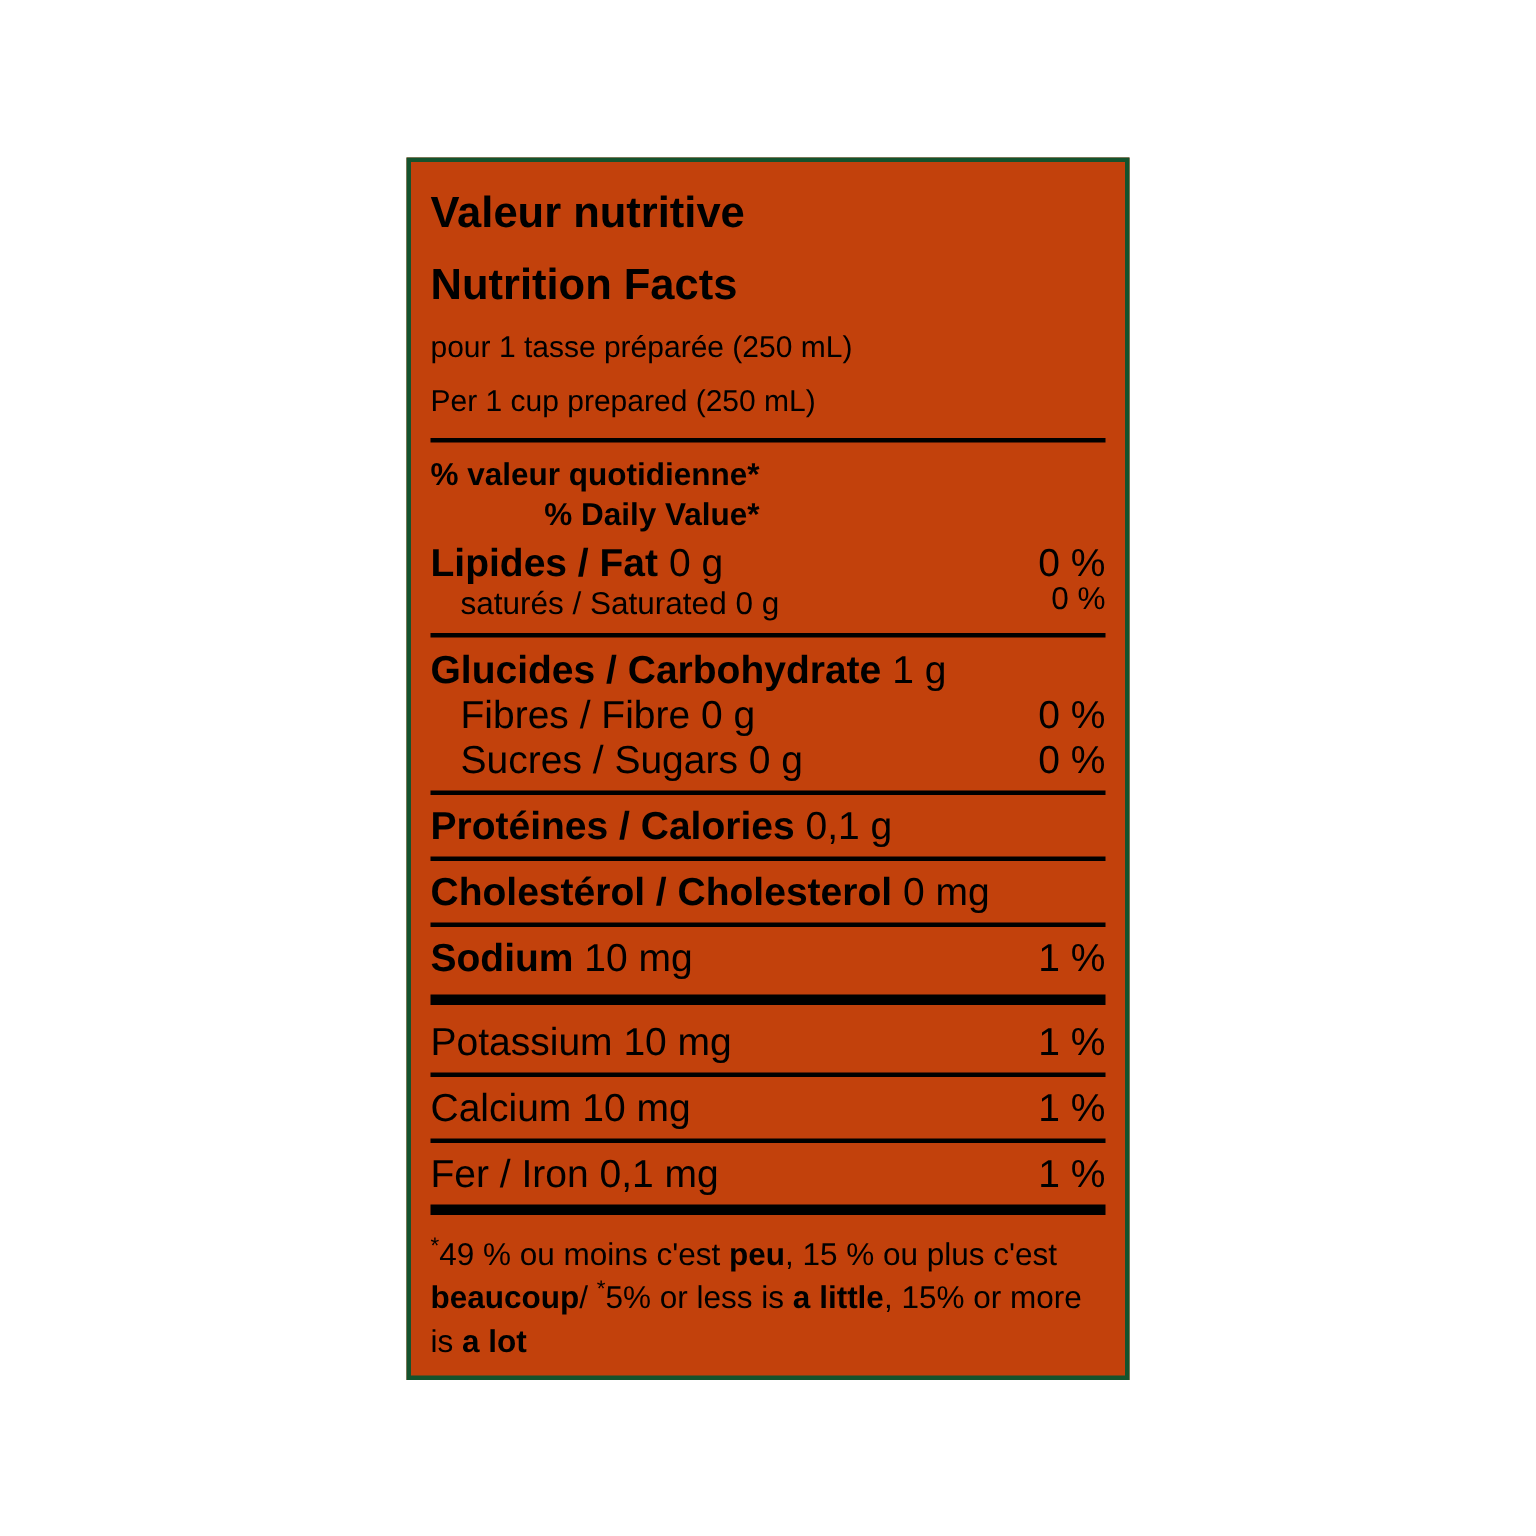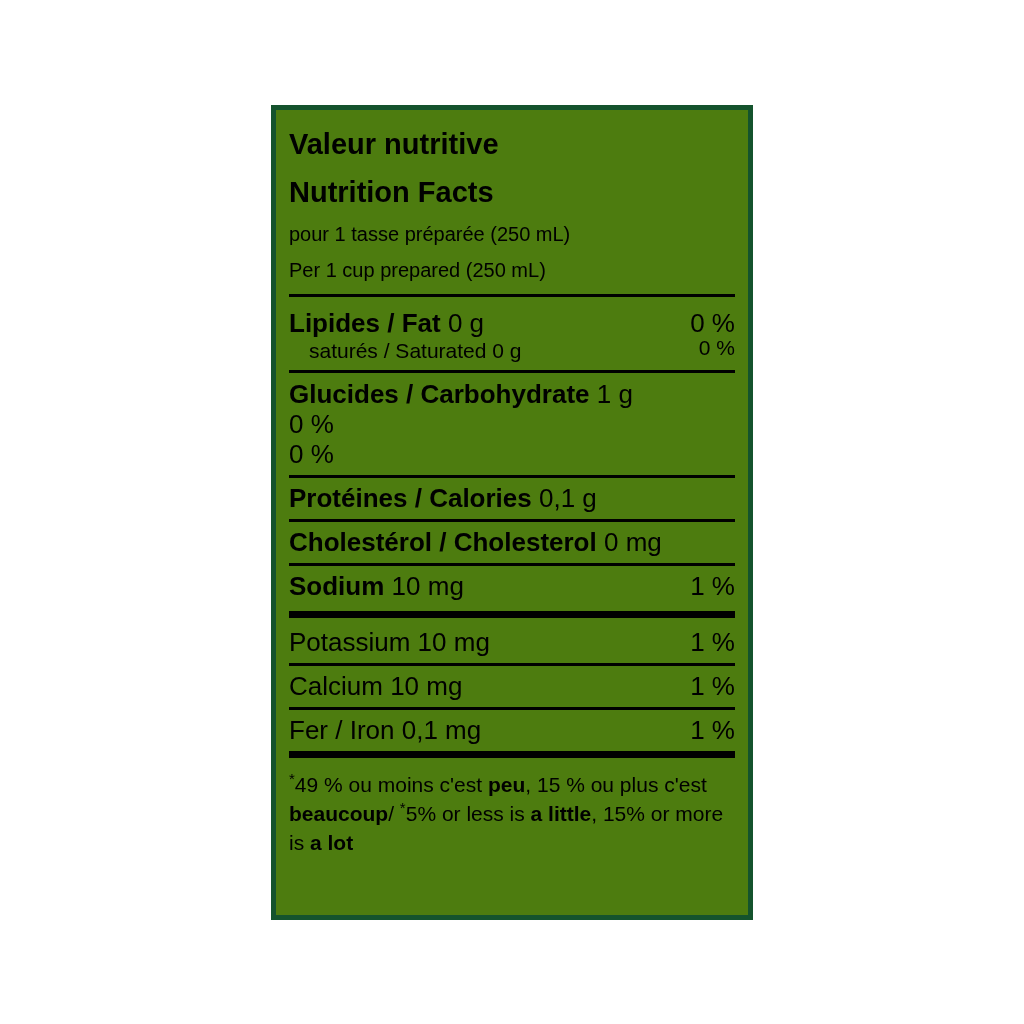--- a/index.html
+++ b/index.html
@@ -17,24 +17,24 @@
     height: 1024px;
     background: #ffffff;
   }
   .nft {
     position: absolute;
     left: 271px;
     top: 105px;
     width: 482px;
     height: 815px;
     box-sizing: border-box;
-    border: 5px solid #14532d;
+    border: 3px solid #14532d;
     padding: 10px 13px 0 13px;
     overflow: hidden;
-    background: #4d7c0f;
+    background: #c2410c;
   }
   .title {
     font-size: 29px;
     font-weight: bold;
     line-height: 48px;
     margin: 0;
   }
   .serving {
     font-size: 20px;
     line-height: 36px;
@@ -115,20 +115,24 @@
     <header>
       <h1 class="title">Valeur nutritive</h1>
       <h1 class="title">Nutrition Facts</h1>
       <p class="serving">pour 1 tasse préparée (250 mL)</p>
       <p class="serving">Per 1 cup prepared (250 mL)</p>
     </header>
 
     <div class="hr"></div>
 
     <div class="cal-block">
+      <div class="dv-head">
+        <div>% valeur quotidienne*</div>
+        <div>% Daily Value*</div>
+      </div>
     </div>
 
     <div class="row r-top">
       <span><b>Lipides / Fat</b> <span>0 g</span></span>
       <span class="dv">0 %</span>
     </div>
 
     <div class="group">
       <div>
         <div class="sub">saturés / Saturated 0 g</div>
@@ -136,23 +140,25 @@
       <span class="dv">0 %</span>
     </div>
 
     <div class="hr" style="margin-top:0;"></div>
 
     <div class="sublist">
       <div class="row" style="padding-top:6px;">
         <span><b>Glucides / Carbohydrate</b> <span>1 g</span></span>
       </div>
       <div class="row">
+        <span class="indent">Fibres / Fibre 0 g</span>
         <span class="dv">0 %</span>
       </div>
       <div class="row">
+        <span class="indent">Sucres / Sugars 0 g</span>
         <span class="dv">0 %</span>
       </div>
     </div>
 
     <div class="hr"></div>
 
     <div class="row r-std">
       <span><b>Protéines / Calories</b> <span>0,1 g</span></span>
     </div>
 

